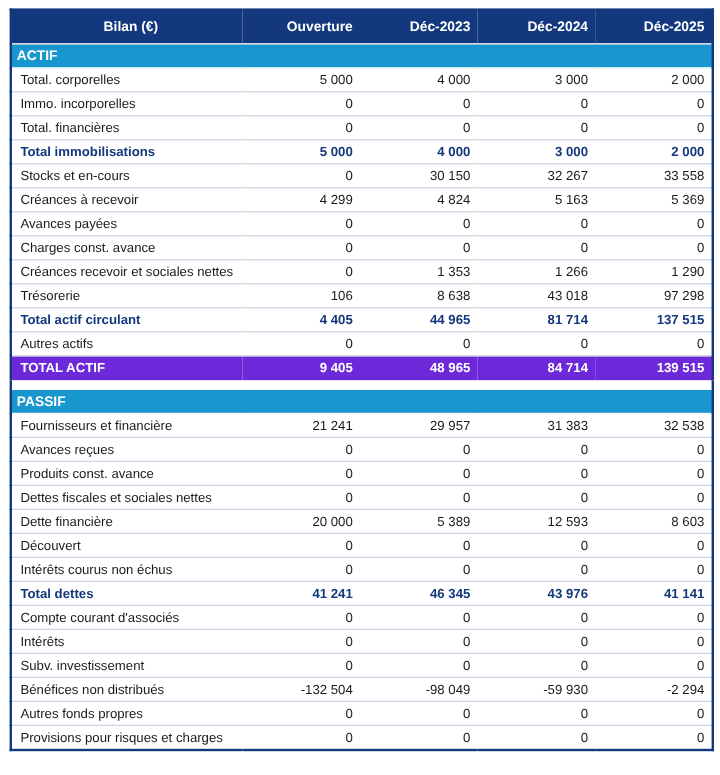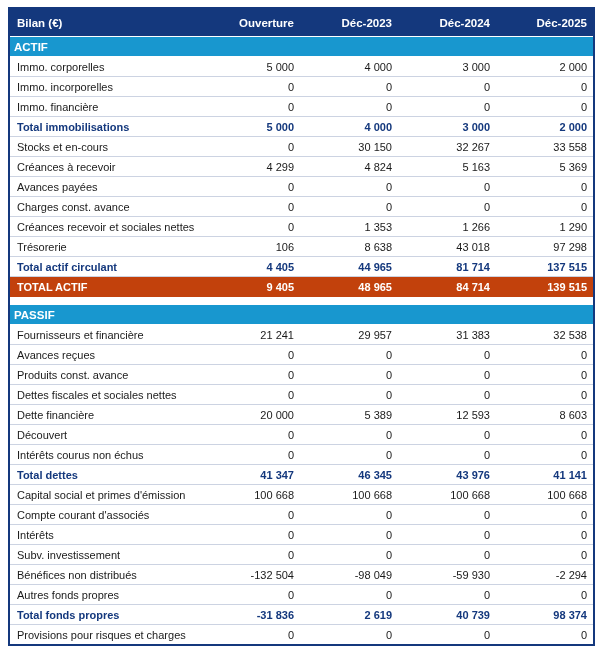--- a/index.html
+++ b/index.html
@@ -28,21 +28,21 @@
 
   thead th {
     background: #14387d;
     color: #ffffff;
     font-weight: bold;
     height: 25px;
     font-size: 11.5px;
     border-bottom: 1px solid #ffffff;
   }
   th.label {
-    text-align: left;
+    text-align: center;
     padding-left: 7px;
   }
   th.num, td.num {
     text-align: right;
     padding-right: 6px;
     white-space: nowrap;
   }
 
   tr.section td {
     background: #1897cf;
@@ -65,21 +65,21 @@
     overflow: hidden;
     white-space: nowrap;
   }
   tr.data.bold td {
     color: #14387d;
     font-weight: bold;
     margin-top: 20px;
   }
 
   tr.total td {
-    background: #c2410c;
+    background: #6d28d9;
     color: #ffffff;
     font-weight: bold;
     height: 18px;
   }
   tr.total td.label { padding-left: 7px; }
 
   tr.spacer td {
     background: #ffffff;
     height: 8px;
     border-bottom: none;
@@ -105,35 +105,35 @@
         <th class="num">Déc-2023</th>
         <th class="num">Déc-2024</th>
         <th class="num">Déc-2025</th>
       </tr>
     </thead>
     <tbody>
         <tr class="section">
           <td class="" colspan="5">ACTIF</td>
         </tr>
         <tr class="data">
-          <td class="label">Immo. corporelles</td>
+          <td class="label">Total. corporelles</td>
           <td class="num">5 000</td>
           <td class="num">4 000</td>
           <td class="num">3 000</td>
           <td class="num">2 000</td>
         </tr>
         <tr class="data">
           <td class="label">Immo. incorporelles</td>
           <td class="num">0</td>
           <td class="num">0</td>
           <td class="num">0</td>
           <td class="num">0</td>
         </tr>
         <tr class="data">
-          <td class="label">Immo. financière</td>
+          <td class="label">Total. financières</td>
           <td class="num">0</td>
           <td class="num">0</td>
           <td class="num">0</td>
           <td class="num">0</td>
         </tr>
         <tr class="data bold">
           <td class="label">Total immobilisations</td>
           <td class="num">5 000</td>
           <td class="num">4 000</td>
           <td class="num">3 000</td>
@@ -181,20 +181,27 @@
           <td class="num">43 018</td>
           <td class="num">97 298</td>
         </tr>
         <tr class="data bold">
           <td class="label">Total actif circulant</td>
           <td class="num">4 405</td>
           <td class="num">44 965</td>
           <td class="num">81 714</td>
           <td class="num">137 515</td>
         </tr>
+        <tr class="data">
+          <td class="label">Autres actifs</td>
+          <td class="num">0</td>
+          <td class="num">0</td>
+          <td class="num">0</td>
+          <td class="num">0</td>
+        </tr>
         <tr class="total">
           <td class="label">TOTAL ACTIF</td>
           <td class="num">9 405</td>
           <td class="num">48 965</td>
           <td class="num">84 714</td>
           <td class="num">139 515</td>
         </tr>
         <tr class="spacer">
           <td colspan="5"></td>
         </tr>
@@ -245,31 +252,24 @@
         </tr>
         <tr class="data">
           <td class="label">Intérêts courus non échus</td>
           <td class="num">0</td>
           <td class="num">0</td>
           <td class="num">0</td>
           <td class="num">0</td>
         </tr>
         <tr class="data bold">
           <td class="label">Total dettes</td>
-          <td class="num">41 347</td>
+          <td class="num">41 241</td>
           <td class="num">46 345</td>
           <td class="num">43 976</td>
           <td class="num">41 141</td>
-        </tr>
-        <tr class="data">
-          <td class="label">Capital social et primes d'émission</td>
-          <td class="num">100 668</td>
-          <td class="num">100 668</td>
-          <td class="num">100 668</td>
-          <td class="num">100 668</td>
         </tr>
         <tr class="data">
           <td class="label">Compte courant d'associés</td>
           <td class="num">0</td>
           <td class="num">0</td>
           <td class="num">0</td>
           <td class="num">0</td>
         </tr>
         <tr class="data">
           <td class="label">Intérêts</td>
@@ -292,27 +292,20 @@
           <td class="num">-59 930</td>
           <td class="num">-2 294</td>
         </tr>
         <tr class="data">
           <td class="label">Autres fonds propres</td>
           <td class="num">0</td>
           <td class="num">0</td>
           <td class="num">0</td>
           <td class="num">0</td>
         </tr>
-        <tr class="data bold">
-          <td class="label">Total fonds propres</td>
-          <td class="num">-31 836</td>
-          <td class="num">2 619</td>
-          <td class="num">40 739</td>
-          <td class="num">98 374</td>
-        </tr>
         <tr class="data">
           <td class="label">Provisions pour risques et charges</td>
           <td class="num">0</td>
           <td class="num">0</td>
           <td class="num">0</td>
           <td class="num">0</td>
         </tr>
       </tbody>
   </table>
 </div>

